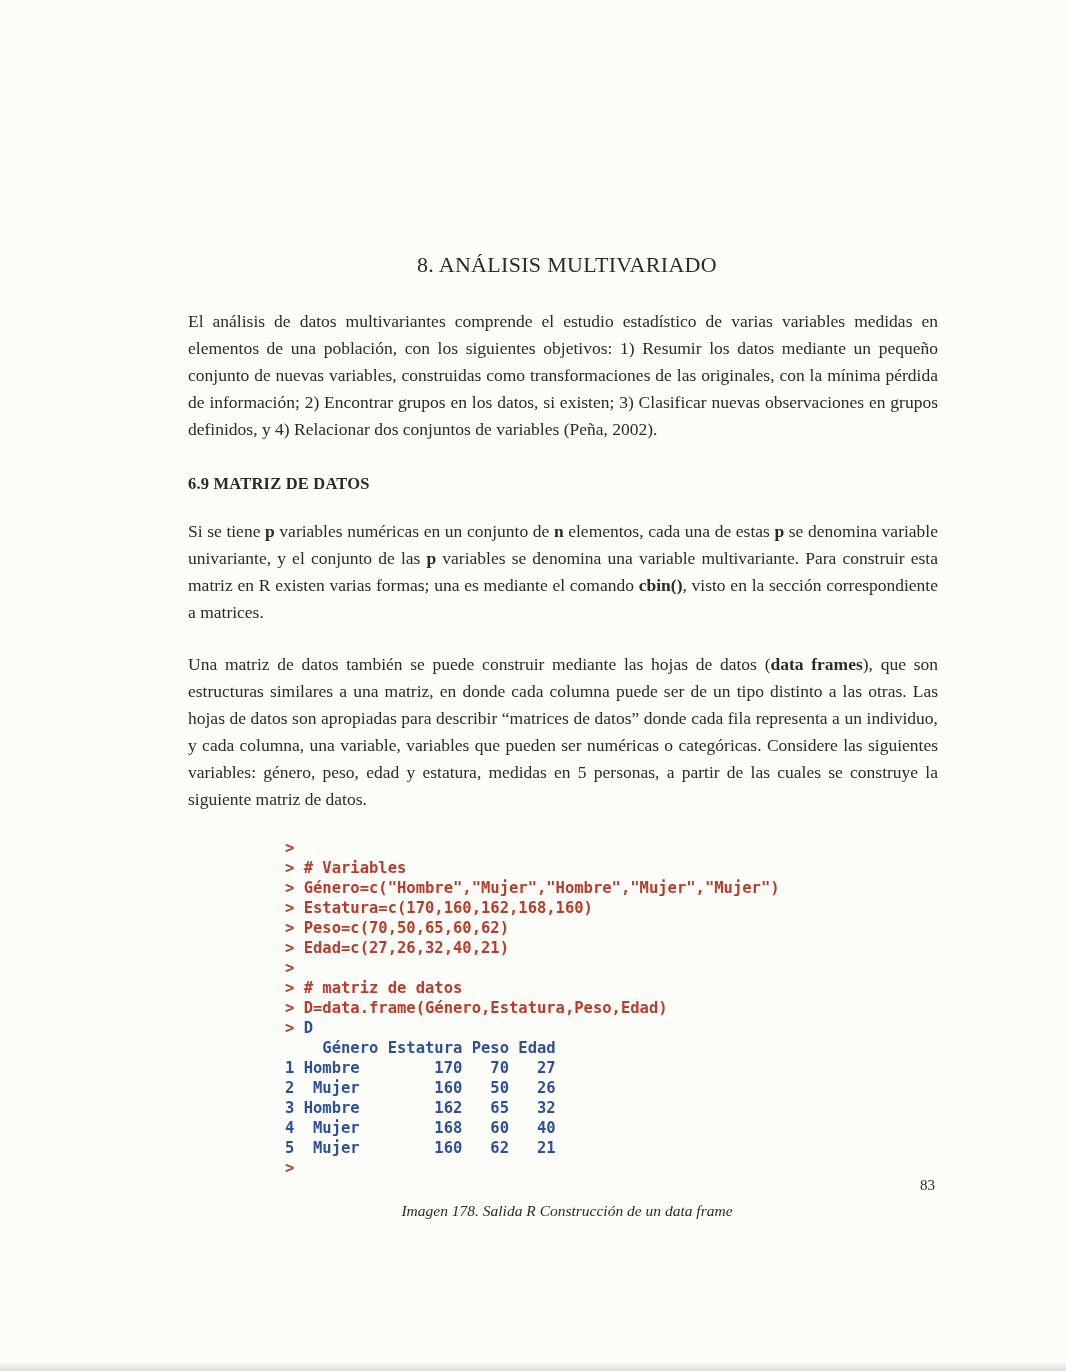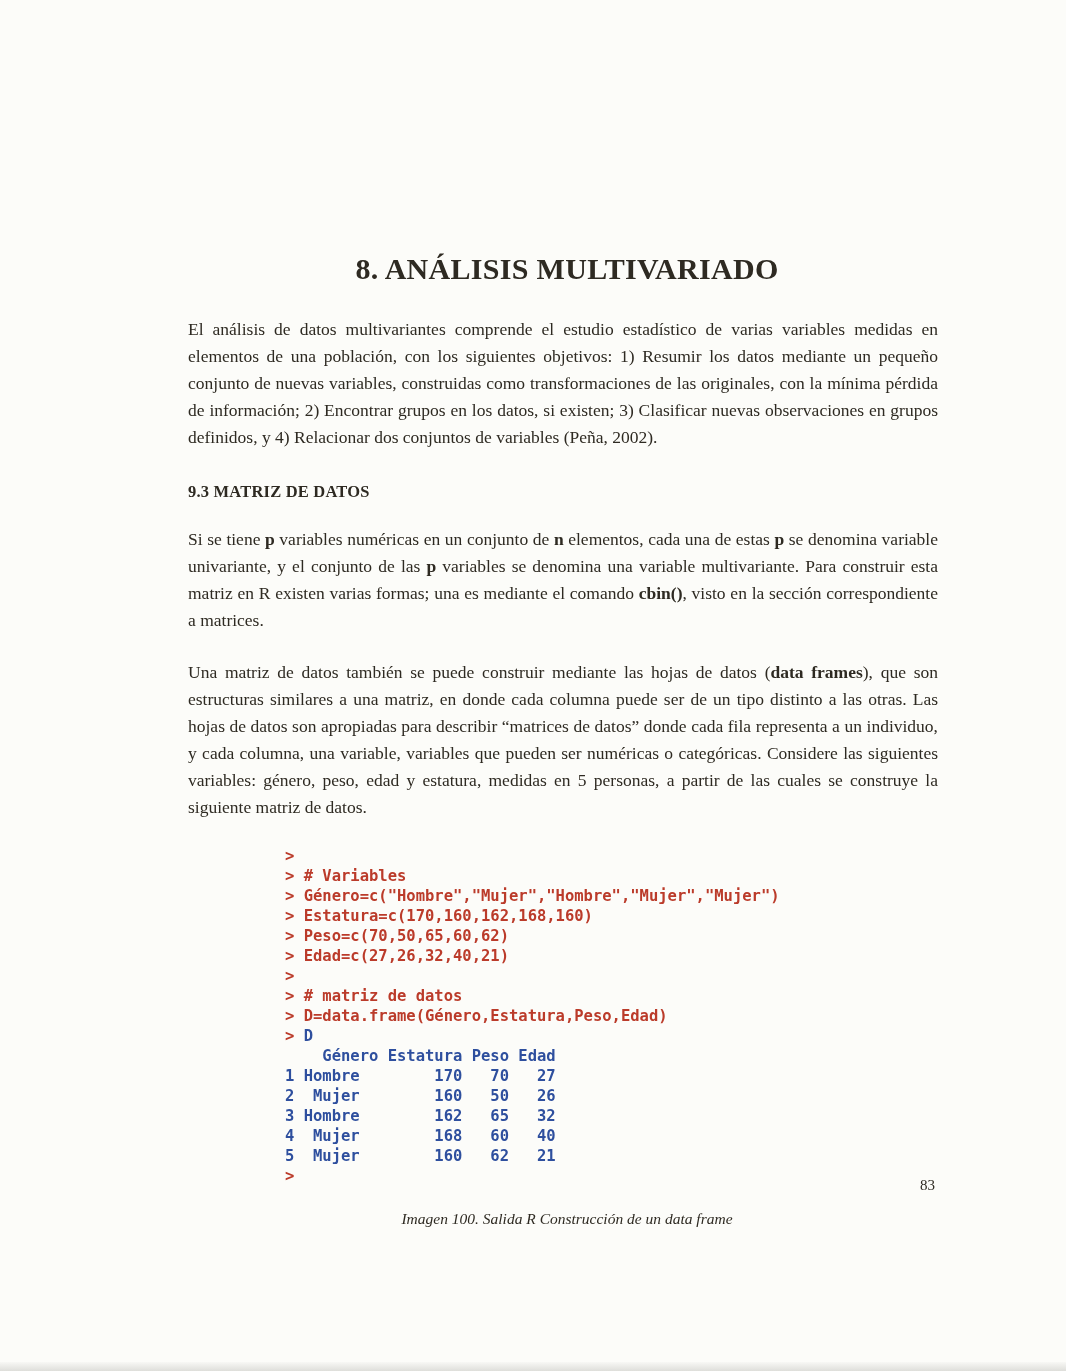--- a/index.html
+++ b/index.html
@@ -14,22 +14,22 @@
     color: var(--text, #2e2a22);
     overflow: hidden;
   }
   .content {
     position: absolute;
     left: 188px;
     top: 252px;
     width: 758px;
   }
   h1.title {
-    font-size: 30px;
-    font-weight: bold;
+    font-size: 22px;
+    font-weight: normal;
     text-align: center;
     margin: 0 0 30px 0;
     letter-spacing: 0.3px;
   }
   p.para {
     font-size: 17.5px;
     line-height: 27px;
     text-align: justify;
     margin: 0 8px 25px 0;
   }
@@ -70,21 +70,21 @@
     background: linear-gradient(#f8f8f5, #dededa);
   }
 </style>
 </head>
 <body>
 
 <div class="page">
   <div class="content">
     <h1 class="title">8. ANÁLISIS MULTIVARIADO</h1>
     <p class="para">El análisis de datos multivariantes comprende el estudio estadístico de varias variables medidas en elementos de una población, con los siguientes objetivos: 1) Resumir los datos mediante un pequeño conjunto de nuevas variables, construidas como transformaciones de las originales, con la mínima pérdida de información; 2) Encontrar grupos en los datos, si existen; 3) Clasificar nuevas observaciones en grupos definidos, y 4) Relacionar dos conjuntos de variables (Peña, 2002).</p>
-    <h2 class="section">9.3 MATRIZ DE DATOS</h2>
+    <h2 class="section">6.9 MATRIZ DE DATOS</h2>
     <p class="para"><span>Si se tiene </span><span style="font-weight: bold;">p</span><span> variables numéricas en un conjunto de </span><span style="font-weight: bold;">n</span><span> elementos, cada una de estas </span><span style="font-weight: bold;">p</span><span> se denomina variable univariante, y el conjunto de las </span><span style="font-weight: bold;">p</span><span> variables se denomina una variable multivariante. Para construir esta matriz en R existen varias formas; una es mediante el comando </span><span style="font-weight: bold;">cbin()</span><span>, visto en la sección correspondiente a matrices.</span></p>
     <p class="para"><span>Una matriz de datos también se puede construir mediante las hojas de datos (</span><span style="font-weight: bold;">data frames</span><span>), que son estructuras similares a una matriz, en donde cada columna puede ser de un tipo distinto a las otras. Las hojas de datos son apropiadas para describir “matrices de datos” donde cada fila representa a un individuo, y cada columna, una variable, variables que pueden ser numéricas o categóricas. Considere las siguientes variables: género, peso, edad y estatura, medidas en 5 personas, a partir de las cuales se construye la siguiente matriz de datos.</span></p>
     <div class="code-block"><div class="code-line"><span class="code-input">&gt;</span></div><div class="code-line"><span class="code-input">&gt; # Variables</span></div><div class="code-line"><span class="code-input">&gt; Género=c("Hombre","Mujer","Hombre","Mujer","Mujer")</span></div><div class="code-line"><span class="code-input">&gt; Estatura=c(170,160,162,168,160)</span></div><div class="code-line"><span class="code-input">&gt; Peso=c(70,50,65,60,62)</span></div><div class="code-line"><span class="code-input">&gt; Edad=c(27,26,32,40,21)</span></div><div class="code-line"><span class="code-input">&gt;</span></div><div class="code-line"><span class="code-input">&gt; # matriz de datos</span></div><div class="code-line"><span class="code-input">&gt; D=data.frame(Género,Estatura,Peso,Edad)</span></div><div class="code-line"><span class="code-input">&gt; </span><span class="code-output">D</span></div><div class="code-line"><span class="code-output">    Género Estatura Peso Edad</span></div><div class="code-line"><span class="code-output">1 Hombre        170   70   27</span></div><div class="code-line"><span class="code-output">2  Mujer        160   50   26</span></div><div class="code-line"><span class="code-output">3 Hombre        162   65   32</span></div><div class="code-line"><span class="code-output">4  Mujer        168   60   40</span></div><div class="code-line"><span class="code-output">5  Mujer        160   62   21</span></div><div class="code-line"><span class="code-input">&gt;</span></div></div>
-    <div class="caption">Imagen 100. Salida R Construcción de un data frame</div>
+    <div class="caption">Imagen 178. Salida R Construcción de un data frame</div>
   </div>
   <div class="page-number">83</div>
   <div class="scan-edge-bottom"></div>
 </div>
 
 </body></html>

